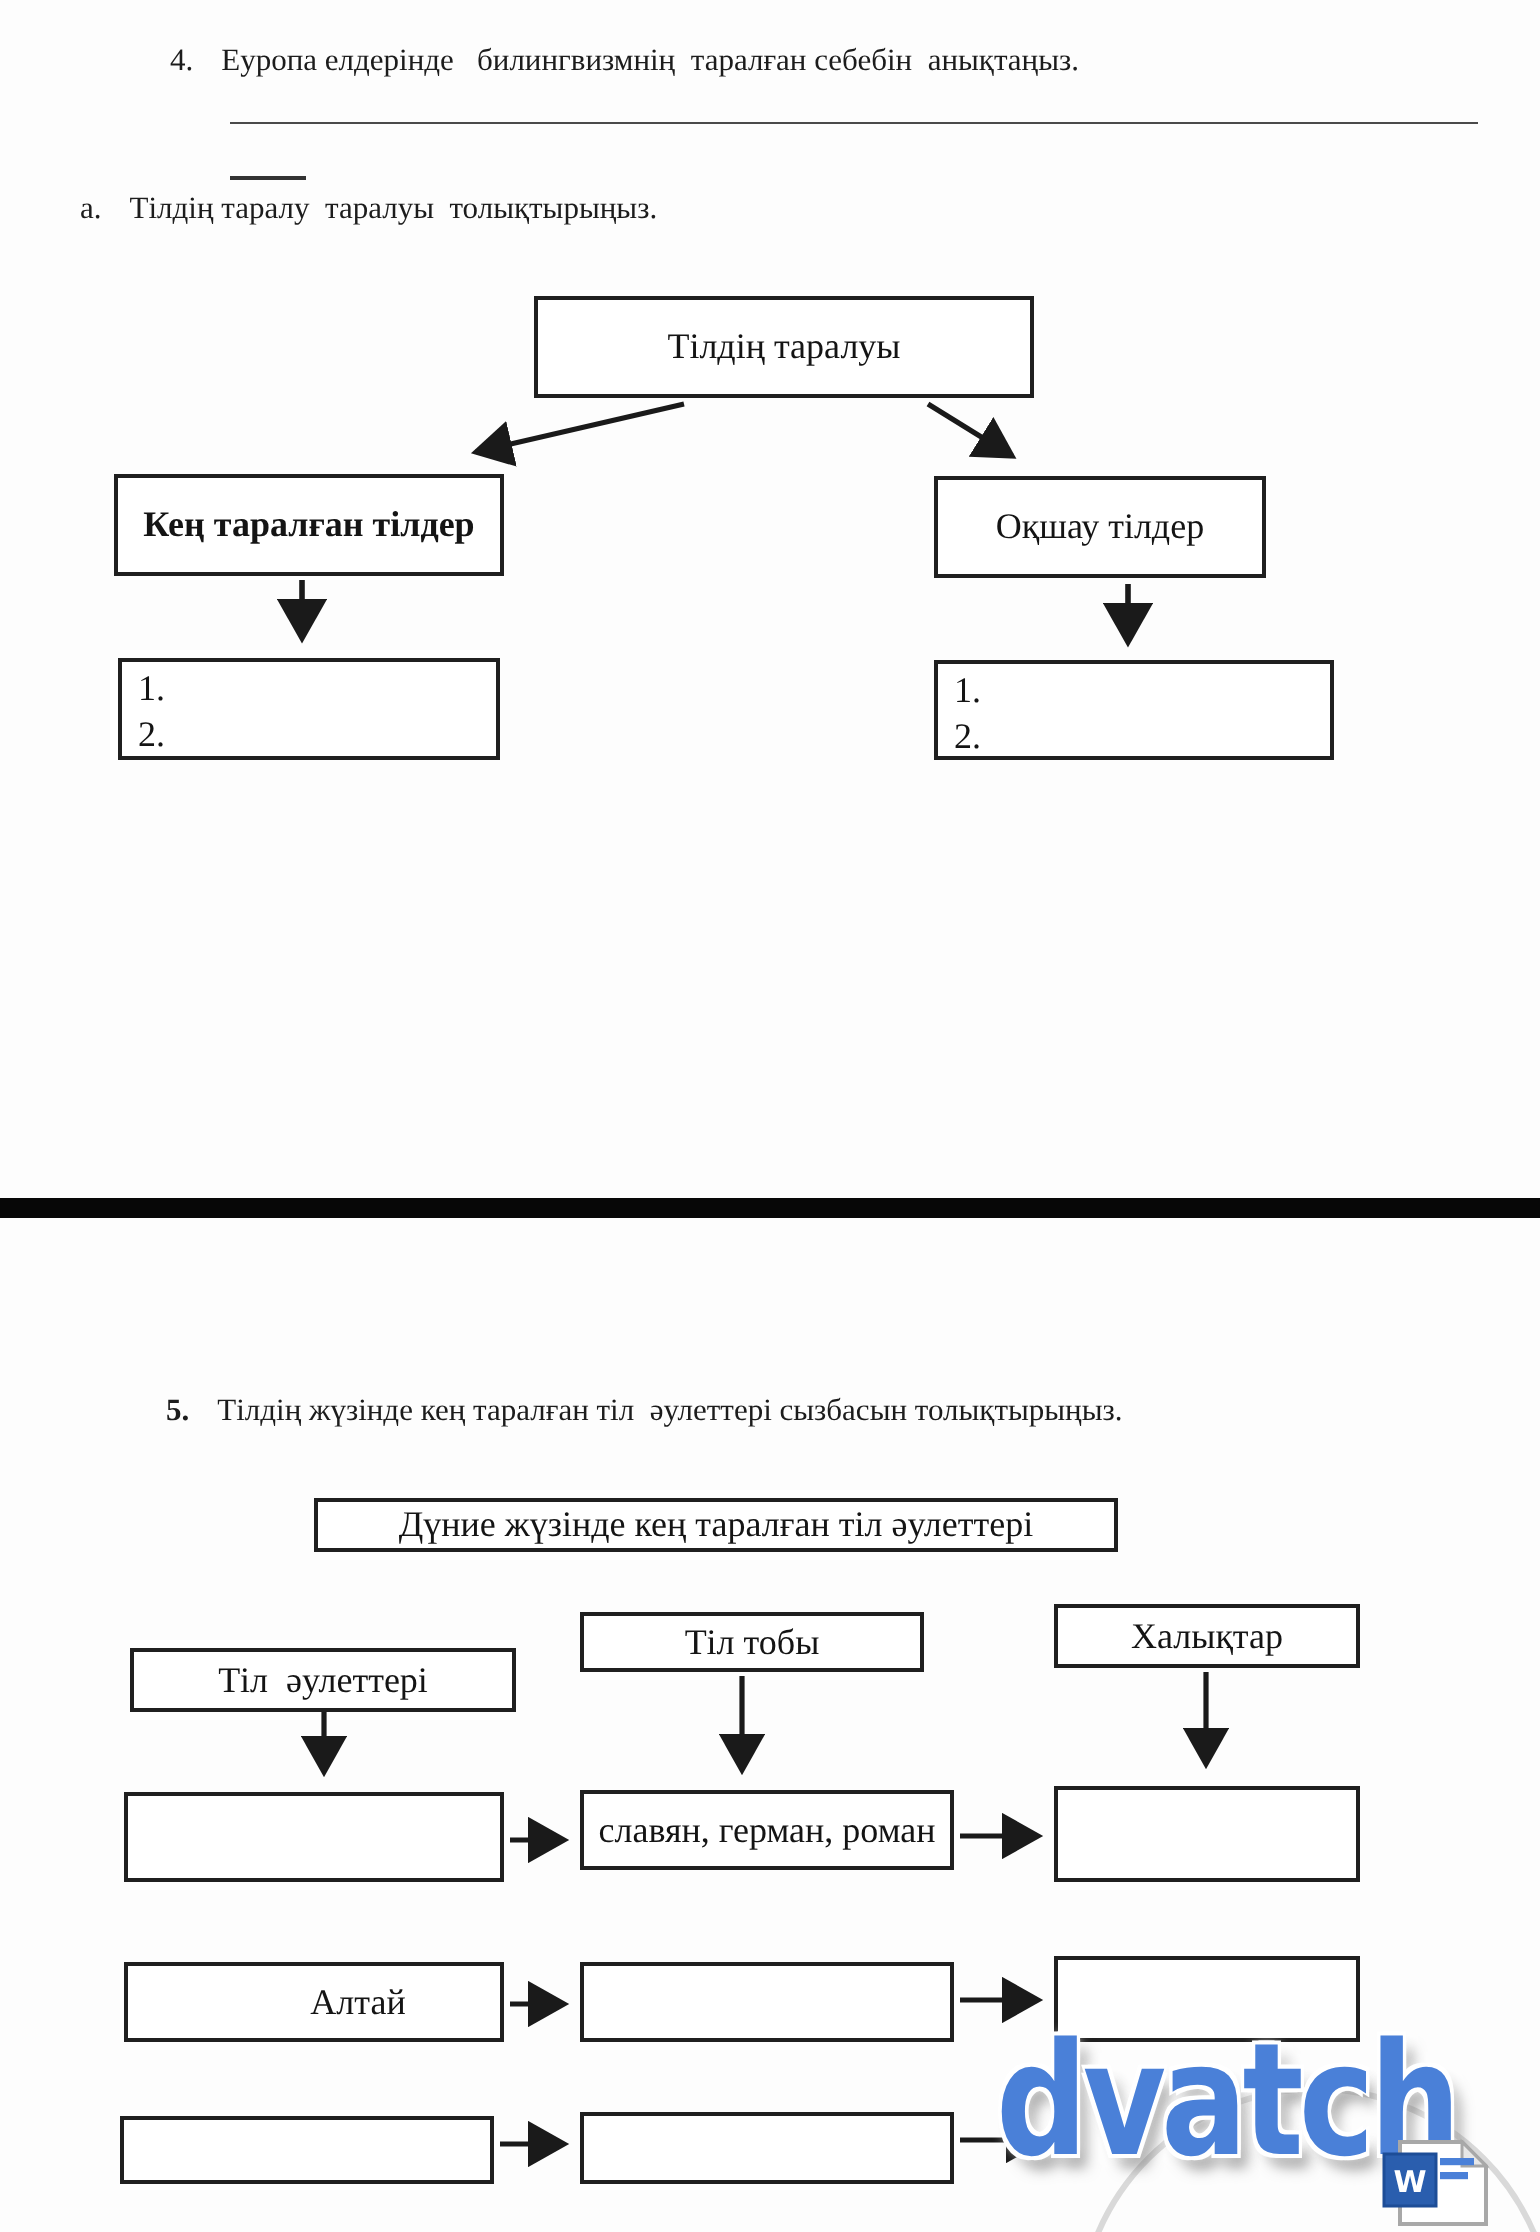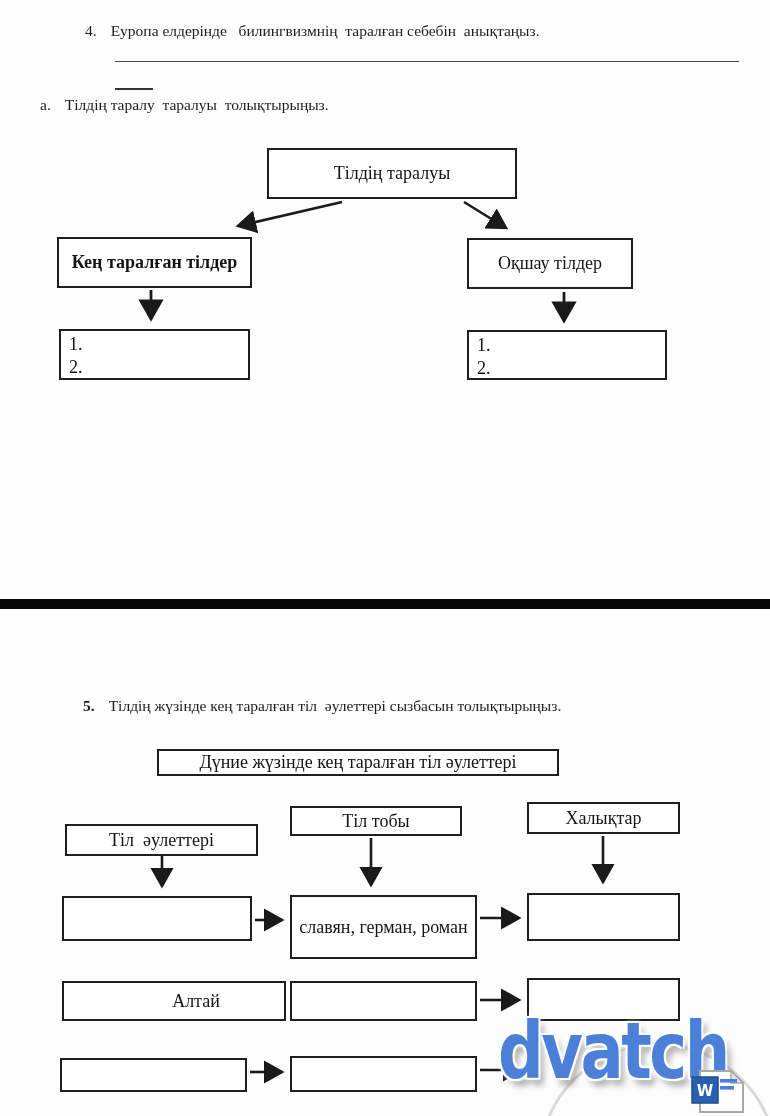--- a/index.html
+++ b/index.html
@@ -115,24 +115,24 @@
     <span>Тілдің жүзінде кең таралған тіл  әулеттері сызбасын толықтырыңыз.</span>
   </div>
 
   <div class="box" style="left:157px;top:749px;width:402px;height:27px;text-align:center;">Дүние жүзінде кең таралған тіл әулеттері</div>
 
   <div class="box" style="left:65px;top:806px;width:193px;height:32px;margin-top:18px;">Тіл  әулеттері</div>
   <div class="box" style="left:527px;top:802px;width:153px;height:32px;">Халықтар</div>
   <div class="box" style="left:290px;top:806px;width:172px;height:30px;">Тіл тобы</div>
 
   <div class="box" style="left:62px;top:896px;width:190px;height:45px;"></div>
-  <div class="box" style="left:290px;top:895px;width:187px;height:64px;">славян, герман, роман</div>
+  <div class="box" style="left:290px;top:895px;width:187px;height:40px;">славян, герман, роман</div>
   <div class="box" style="left:527px;top:893px;width:153px;height:48px;"></div>
 
-  <div class="box" style="left:62px;top:981px;width:224px;height:40px;padding-left:44px;">Алтай</div>
+  <div class="box" style="left:62px;top:981px;width:190px;height:40px;padding-left:44px;">Алтай</div>
   <div class="box" style="left:290px;top:981px;width:187px;height:40px;"></div>
   <div class="box" style="left:527px;top:978px;width:153px;height:43px;"></div>
 
   <div class="box" style="left:60px;top:1058px;width:187px;height:34px;"></div>
   <div class="box" style="left:290px;top:1056px;width:187px;height:36px;"></div>
 
   <div class="circle-arc"></div>
 
   <div class="watermark" style="color:#4a80d8;">dvatch</div>
 

